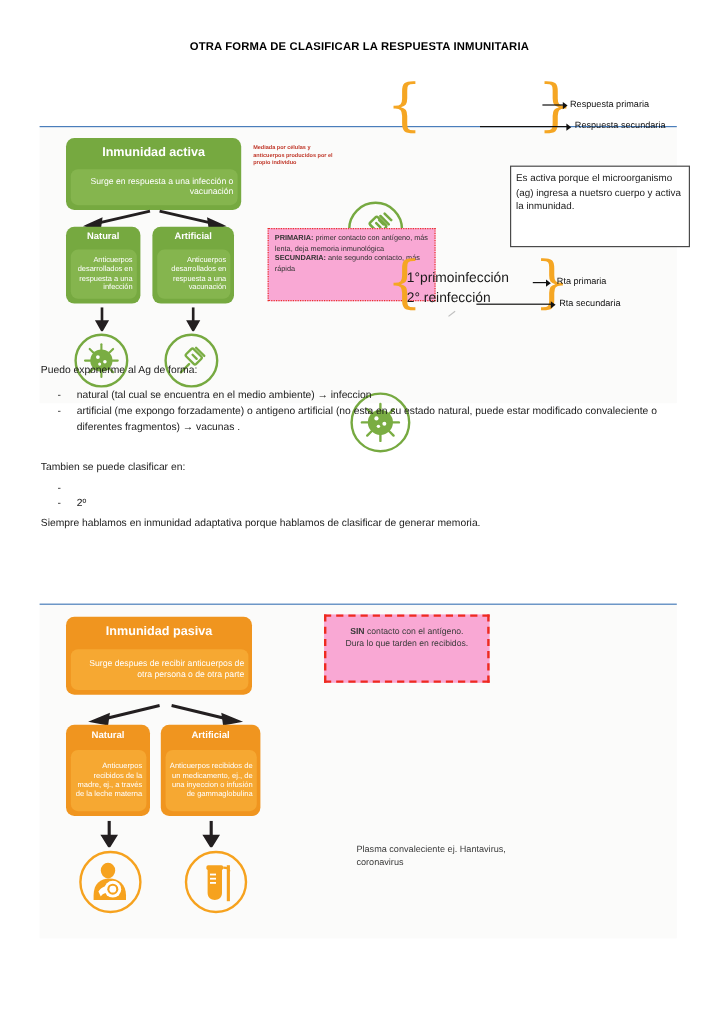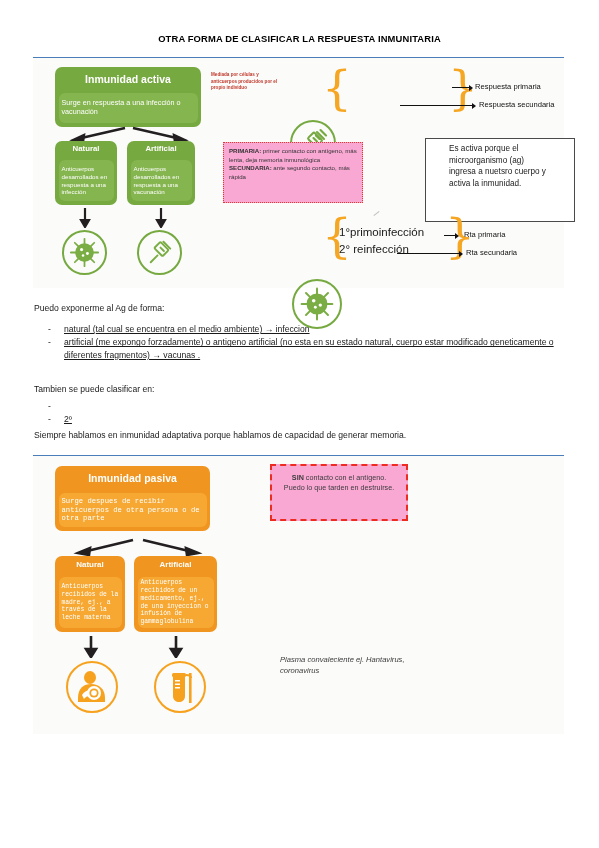--- a/index.html
+++ b/index.html
@@ -26,20 +26,21 @@
     font-size: 9.4px;
     font-weight: bold;
     letter-spacing: 0.15px;
   }
 
   
   .diagram {
     position: absolute;
     background: #fbfbfa;
     border-top: 1.6px solid #4a7ebb;
+    margin-top: 48px;
   }
   #diagram-active {
     left: 33px;
     top: 57px;
     width: 531px;
     height: 230px;
   }
   #diagram-passive {
     left: 33px;
     top: 455px;
@@ -61,36 +62,36 @@
     text-align: center;
     color: #ffffff;
     font-weight: bold;
     line-height: 1.1;
   }
   .fbox .fbody {
     position: absolute;
     left: 3.5px;
     right: 3.5px;
     border-radius: 6px;
-    text-align: left;
+    text-align: right;
     color: #ffffff;
     line-height: 1.22;
     display: flex;
     align-items: center;
     justify-content: center;
     padding: 6px 3px;
     box-sizing: border-box;
   }
 
   
   .green  { background: #76a940; }
   .green .fbody { background: #85b54e; }
   
   .orange { background: #f0951f; }
-  .orange .fbody { background: #f6a832; font-family: Liberation Mono, monospace; }
+  .orange .fbody { background: #f6a832; }
 
   
   #box-active-main {
     left: 22px; top: 9px; width: 146px; height: 60px;
   }
   #box-active-main .fhead { font-size: 10.5px; padding-top: 7px; }
   #box-active-main .fbody { top: 26px; height: 30px; font-size: 7.2px; }
 
   #box-active-natural {
     left: 22px; top: 83px; width: 62px; height: 64px;
@@ -155,24 +156,24 @@
     padding: 7px 6px;
     font-size: 7.2px;
     line-height: 1.42;
     color: #3b3b3b;
     text-align: center;
   }
 
   
   #box-esactiva {
     position: absolute;
-    left: 425px; top: 138px; width: 150px; height: 84px;
+    left: 425px; top: 138px; width: 150px; height: 68px;
     border: 1px solid #4a4a4a;
     background: #ffffff;
-    padding: 4px 23px;
+    padding: 4px 4px;
     box-sizing: border-box;
     font-size: 8.2px;
     line-height: 1.42;
     color: #1a1a1a;
   }
 
   
   .brace-group { position: absolute; }
   .brace {
     position: absolute;
@@ -241,21 +242,21 @@
   .bullets .row {
     display: flex;
     margin-bottom: 1px;
   }
   .bullets .dash {
     width: 30px;
     flex: 0 0 30px;
     padding-left: 14px;
     box-sizing: border-box;
   }
-  .bullets .btext { flex: 1; text-decoration: underline; }
+  .bullets .btext { flex: 1; }
 
   
   .plain-note {
     position: absolute;
     font-size: 7.6px;
     line-height: 1.5;
     color: #3b3b3b;
   }
   .stray-mark {
     position: absolute;
@@ -427,48 +428,48 @@
 
 <div class="para" style="left:34px; top:302px;">Puedo exponerme al Ag de forma:</div>
 
 <div class="bullets" style="left:34px; top:323px; width:520px;">
   <div class="row">
     <div class="dash">-</div>
     <div class="btext">natural (tal cual se encuentra en el medio ambiente) → infeccion</div>
   </div>
   <div class="row">
     <div class="dash">-</div>
-    <div class="btext">artificial (me expongo forzadamente) o antigeno artificial (no esta en su estado natural, cuerpo estar modificado geneticamente o diferentes fragmentos) → vacunas .</div>
+    <div class="btext">artificial (me expongo forzadamente) o antigeno artificial (no esta en su estado natural, puede estar modificado convaleciente o diferentes fragmentos) → vacunas .</div>
   </div>
 </div>
 
 <div class="para" style="left:34px; top:383px;">Tambien se puede clasificar en:</div>
 
 <div class="bullets" style="left:34px; top:400px; width:300px;">
   <div class="row">
     <div class="dash">-</div>
   </div>
   <div class="row">
     <div class="dash">-</div>
     <div class="btext">2º</div>
   </div>
 </div>
 
-<div class="para" style="left:34px; top:429px;">Siempre hablamos en inmunidad adaptativa porque hablamos de capacidad de generar memoria.</div>
+<div class="para" style="left:34px; top:429px;">Siempre hablamos en inmunidad adaptativa porque hablamos de clasificar de generar memoria.</div>
 
 <div class="diagram" id="diagram-passive">
 
   <div class="fbox orange" id="box-passive-main">
     <div class="fhead">Inmunidad pasiva</div>
     <div class="fbody">Surge despues de recibir anticuerpos de otra persona o de otra parte</div>
   </div>
 
   <div class="dot-box" id="box-sincontacto">
     <span style="font-weight:bold;">SIN</span><span> contacto con el antígeno.</span><br>
-    <span>Puedo lo que tarden en destruirse.</span>
+    <span>Dura lo que tarden en recibidos.</span>
   </div>
 
   <div class="darrow" style="left:22px; top:82px;">
     <svg width="165" height="22" viewBox="0 0 165 22">
       <g stroke="#231f20" stroke-width="2.6" fill="#231f20">
         <line x1="78" y1="2" x2="28" y2="14"></line>
         <polygon points="23,15 35,10 34,17"></polygon>
         <line x1="88" y1="2" x2="138" y2="14"></line>
         <polygon points="143,15 131,10 132,17"></polygon>
       </g>
@@ -525,14 +526,14 @@
         <path d="M29 11 C33 11 34 12 34 14" stroke="#f6a21e" stroke-width="2" fill="none"></path>
       </g>
       <g fill="#ffffff">
         <rect x="18" y="16" width="5" height="1.5"></rect>
         <rect x="18" y="19.5" width="5" height="1.5"></rect>
         <rect x="18" y="23" width="5" height="1.5"></rect>
       </g>
     </svg>
   </div>
 
-  <div class="plain-note" style="left:247px; top:198px; width:150px;font-style:italic;">Plasma convaleciente ej. Hantavirus, coronavirus</div>
+  <div class="plain-note" style="left:264px; top:198px; width:150px;">Plasma convaleciente ej. Hantavirus, coronavirus</div>
 </div>
 
 </body></html>

